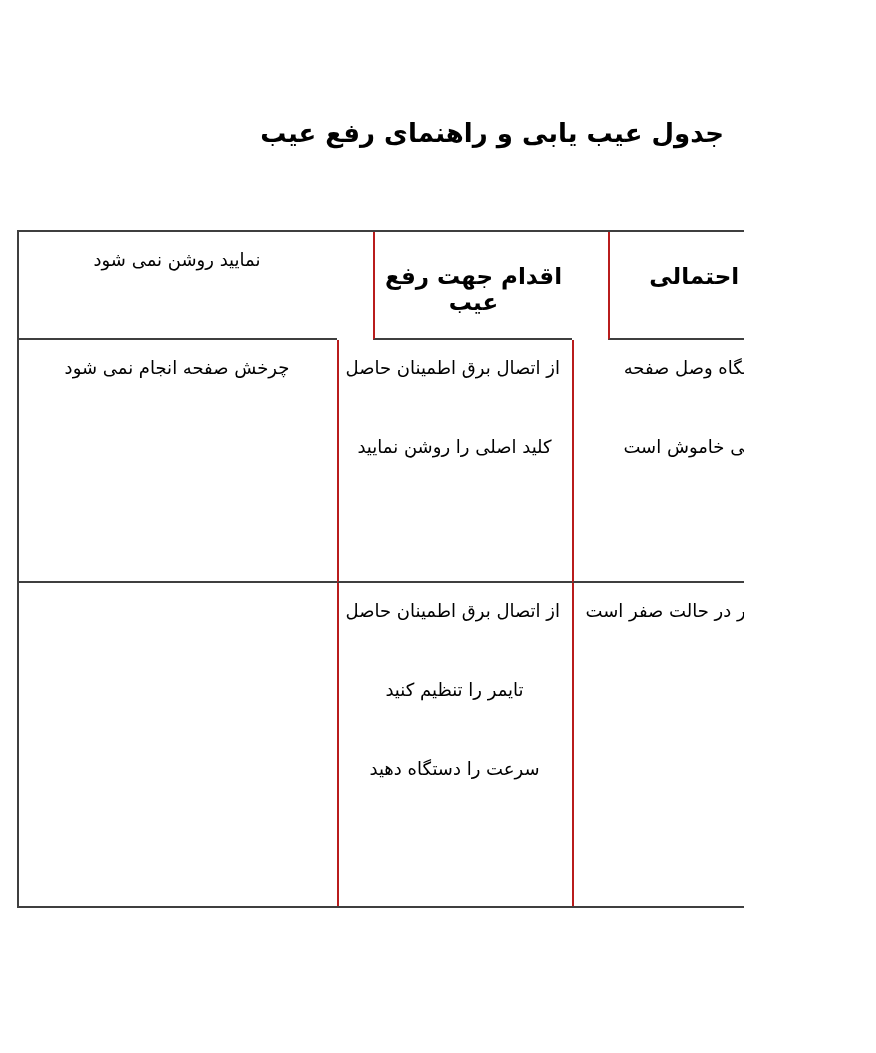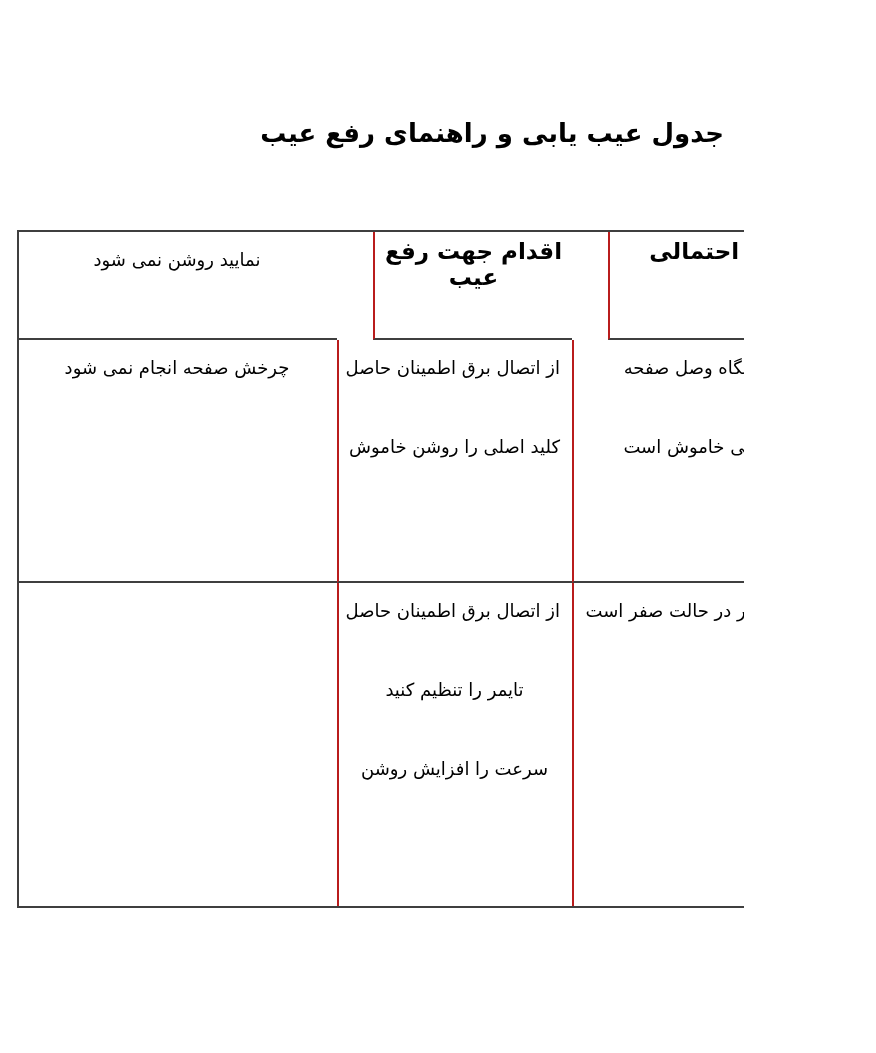--- a/index.html
+++ b/index.html
@@ -40,21 +40,21 @@
     direction: rtl;
     box-sizing: border-box;
     overflow: hidden;
   }
   .cell:nth-child(3n) { border-left: none; }          
   .cell:nth-child(n+7) { border-bottom: none; }       
   .head {
     font-weight: bold;
     font-size: 23px;
     text-align: center;
-    padding-top: 6px;
+    padding-top: 31px;
     margin-left: 36px;
   }
   .body-cell {
     padding: 14px 12px 0 10px;
     display: flex;
     flex-direction: column;
     row-gap: 52px;
   }
   .line {
     font-size: 18px;
@@ -77,29 +77,29 @@
 
     <div class="cell body-cell">
       <div class="line">نمایید روشن نمی شود</div>
     </div>
     <div class="cell body-cell">
       <div class="line">برق دستگاه وصل صفحه</div>
       <div class="line">کلید اصلی خاموش است</div>
     </div>
     <div class="cell body-cell">
       <div class="line">از اتصال برق اطمینان حاصل نمایید</div>
-      <div class="line">کلید اصلی را روشن خاموش</div>
+      <div class="line">کلید اصلی را روشن نمایید</div>
     </div>
 
     <div class="cell body-cell">
       <div class="line">چرخش صفحه انجام نمی شود</div>
     </div>
     <div class="cell body-cell">
       <div class="line">سرعت اینورتر در حالت صفر است</div>
     </div>
     <div class="cell body-cell">
       <div class="line">از اتصال برق اطمینان حاصل نمایید</div>
       <div class="line">تایمر را تنظیم کنید</div>
-      <div class="line">سرعت را افزایش روشن</div>
+      <div class="line">سرعت را دستگاه دهید</div>
     </div>
 
   </div>
 </div>
 
 </body></html>

